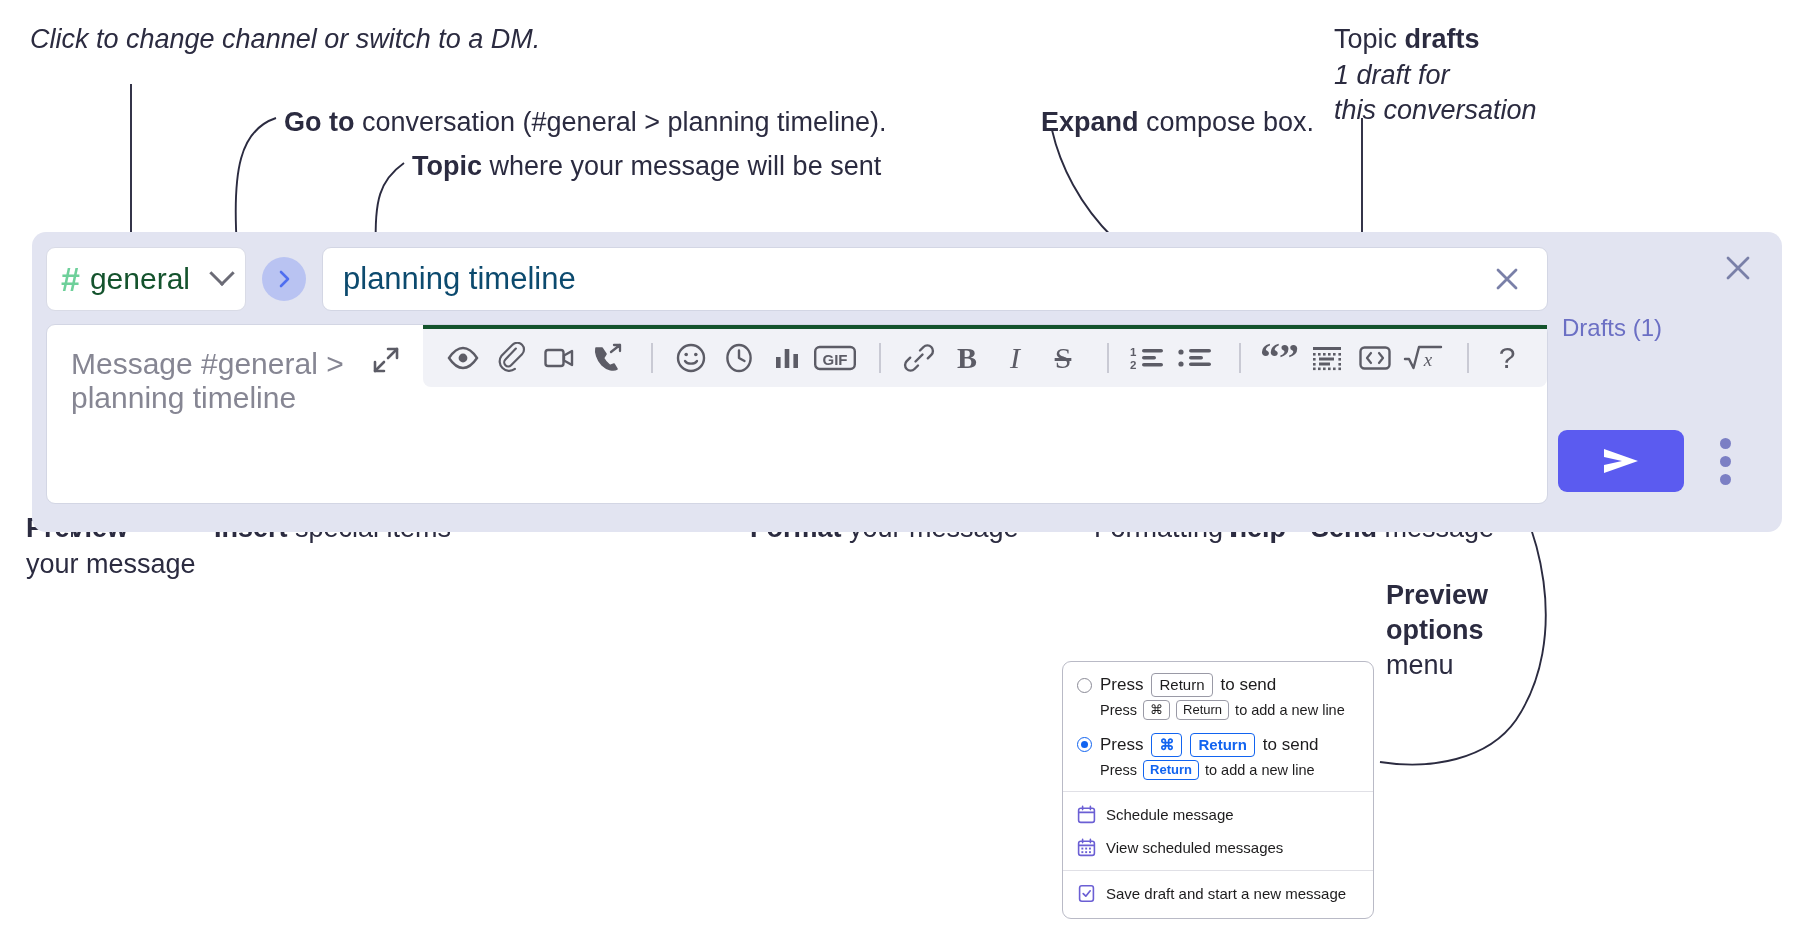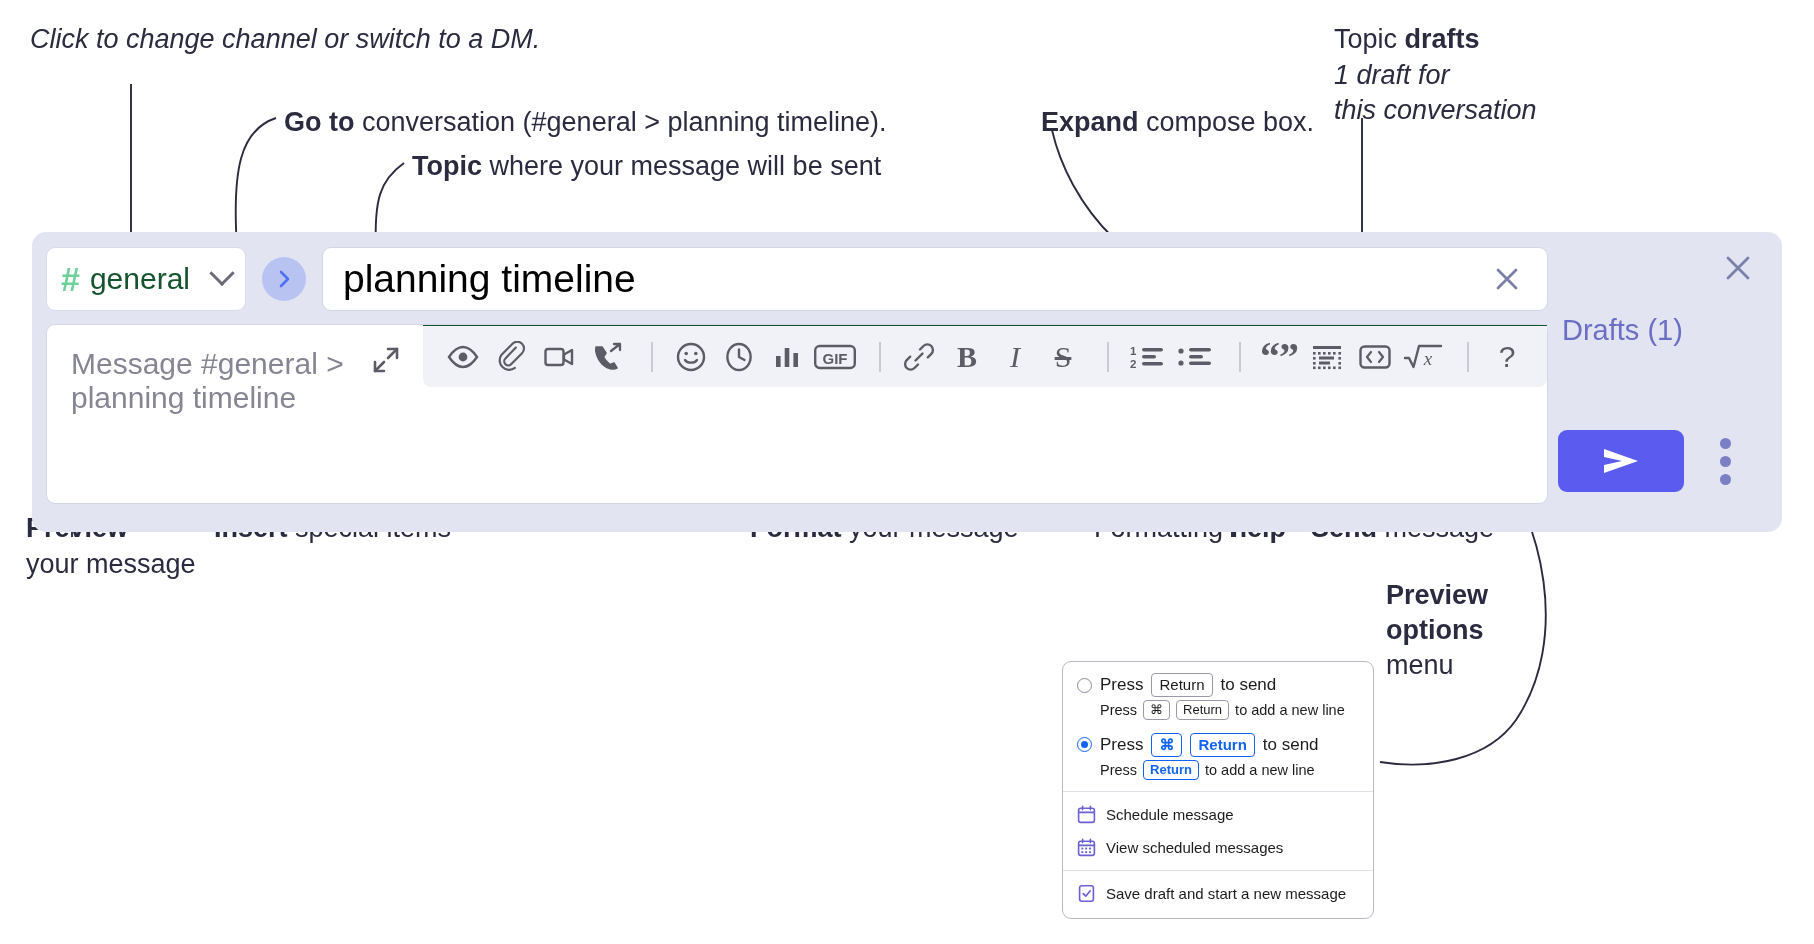--- a/index.html
+++ b/index.html
@@ -62,21 +62,21 @@
   }
   #goto-button svg { display:block; }
   #topic-field {
     flex:1; height:64px;
     background:#ffffff;
     border:1px solid #d3d6e4;
     border-radius:9px;
     display:flex; align-items:center;
     padding:0 20px;
   }
-  #topic-value { flex:1; font-size:39px; color:#000000; }
+  #topic-value { flex:1; font-size:31px; color:#0c4a6e; }
   #topic-clear { width:40px; height:40px; display:flex; align-items:center; justify-content:center; cursor:pointer; }
 
   
   #message-box {
     margin-top:12px;
     height:180px;
     background:#ffffff;
     border:1px solid #d3d6e4;
     border-radius:9px;
     position:relative;
@@ -88,21 +88,21 @@
     font-size:30px; color:#868693;
   }
   #expand-button {
     position:absolute; right:18px; top:16px;
     width:38px; height:38px; cursor:pointer;
     display:flex; align-items:center; justify-content:center;
   }
   #toolbar {
     height:62px;
     background:#f1f2f7;
-    border-top:1px solid #14532d;
+    border-top:4px solid #14532d;
     border-radius:0 0 8px 8px;
     display:flex; align-items:center;
     padding:0 16px;
   }
   .tb-btn {
     width:48px; height:48px;
     display:flex; align-items:center; justify-content:center;
     cursor:pointer;
     color:#5c5c66;
     flex:none;
@@ -114,21 +114,21 @@
   #panel-right {
     position:absolute; right:0; top:0; width:234px; height:300px;
   }
   #panel-close {
     position:absolute; right:24px; top:16px;
     width:40px; height:40px; cursor:pointer;
     display:flex; align-items:center; justify-content:center;
   }
   #drafts-link {
     position:absolute; left:14px; top:82px;
-    font-size:29px; color:#6b6fc4; cursor:pointer;
+    font-size:24px; color:#6b6fc4; cursor:pointer;
     white-space:nowrap;
   }
   #send-button {
     position:absolute; left:10px; top:198px;
     width:126px; height:62px;
     background:#5b5bf0; border-radius:9px;
     display:flex; align-items:center; justify-content:center;
     cursor:pointer;
   }
   #compose-options {

